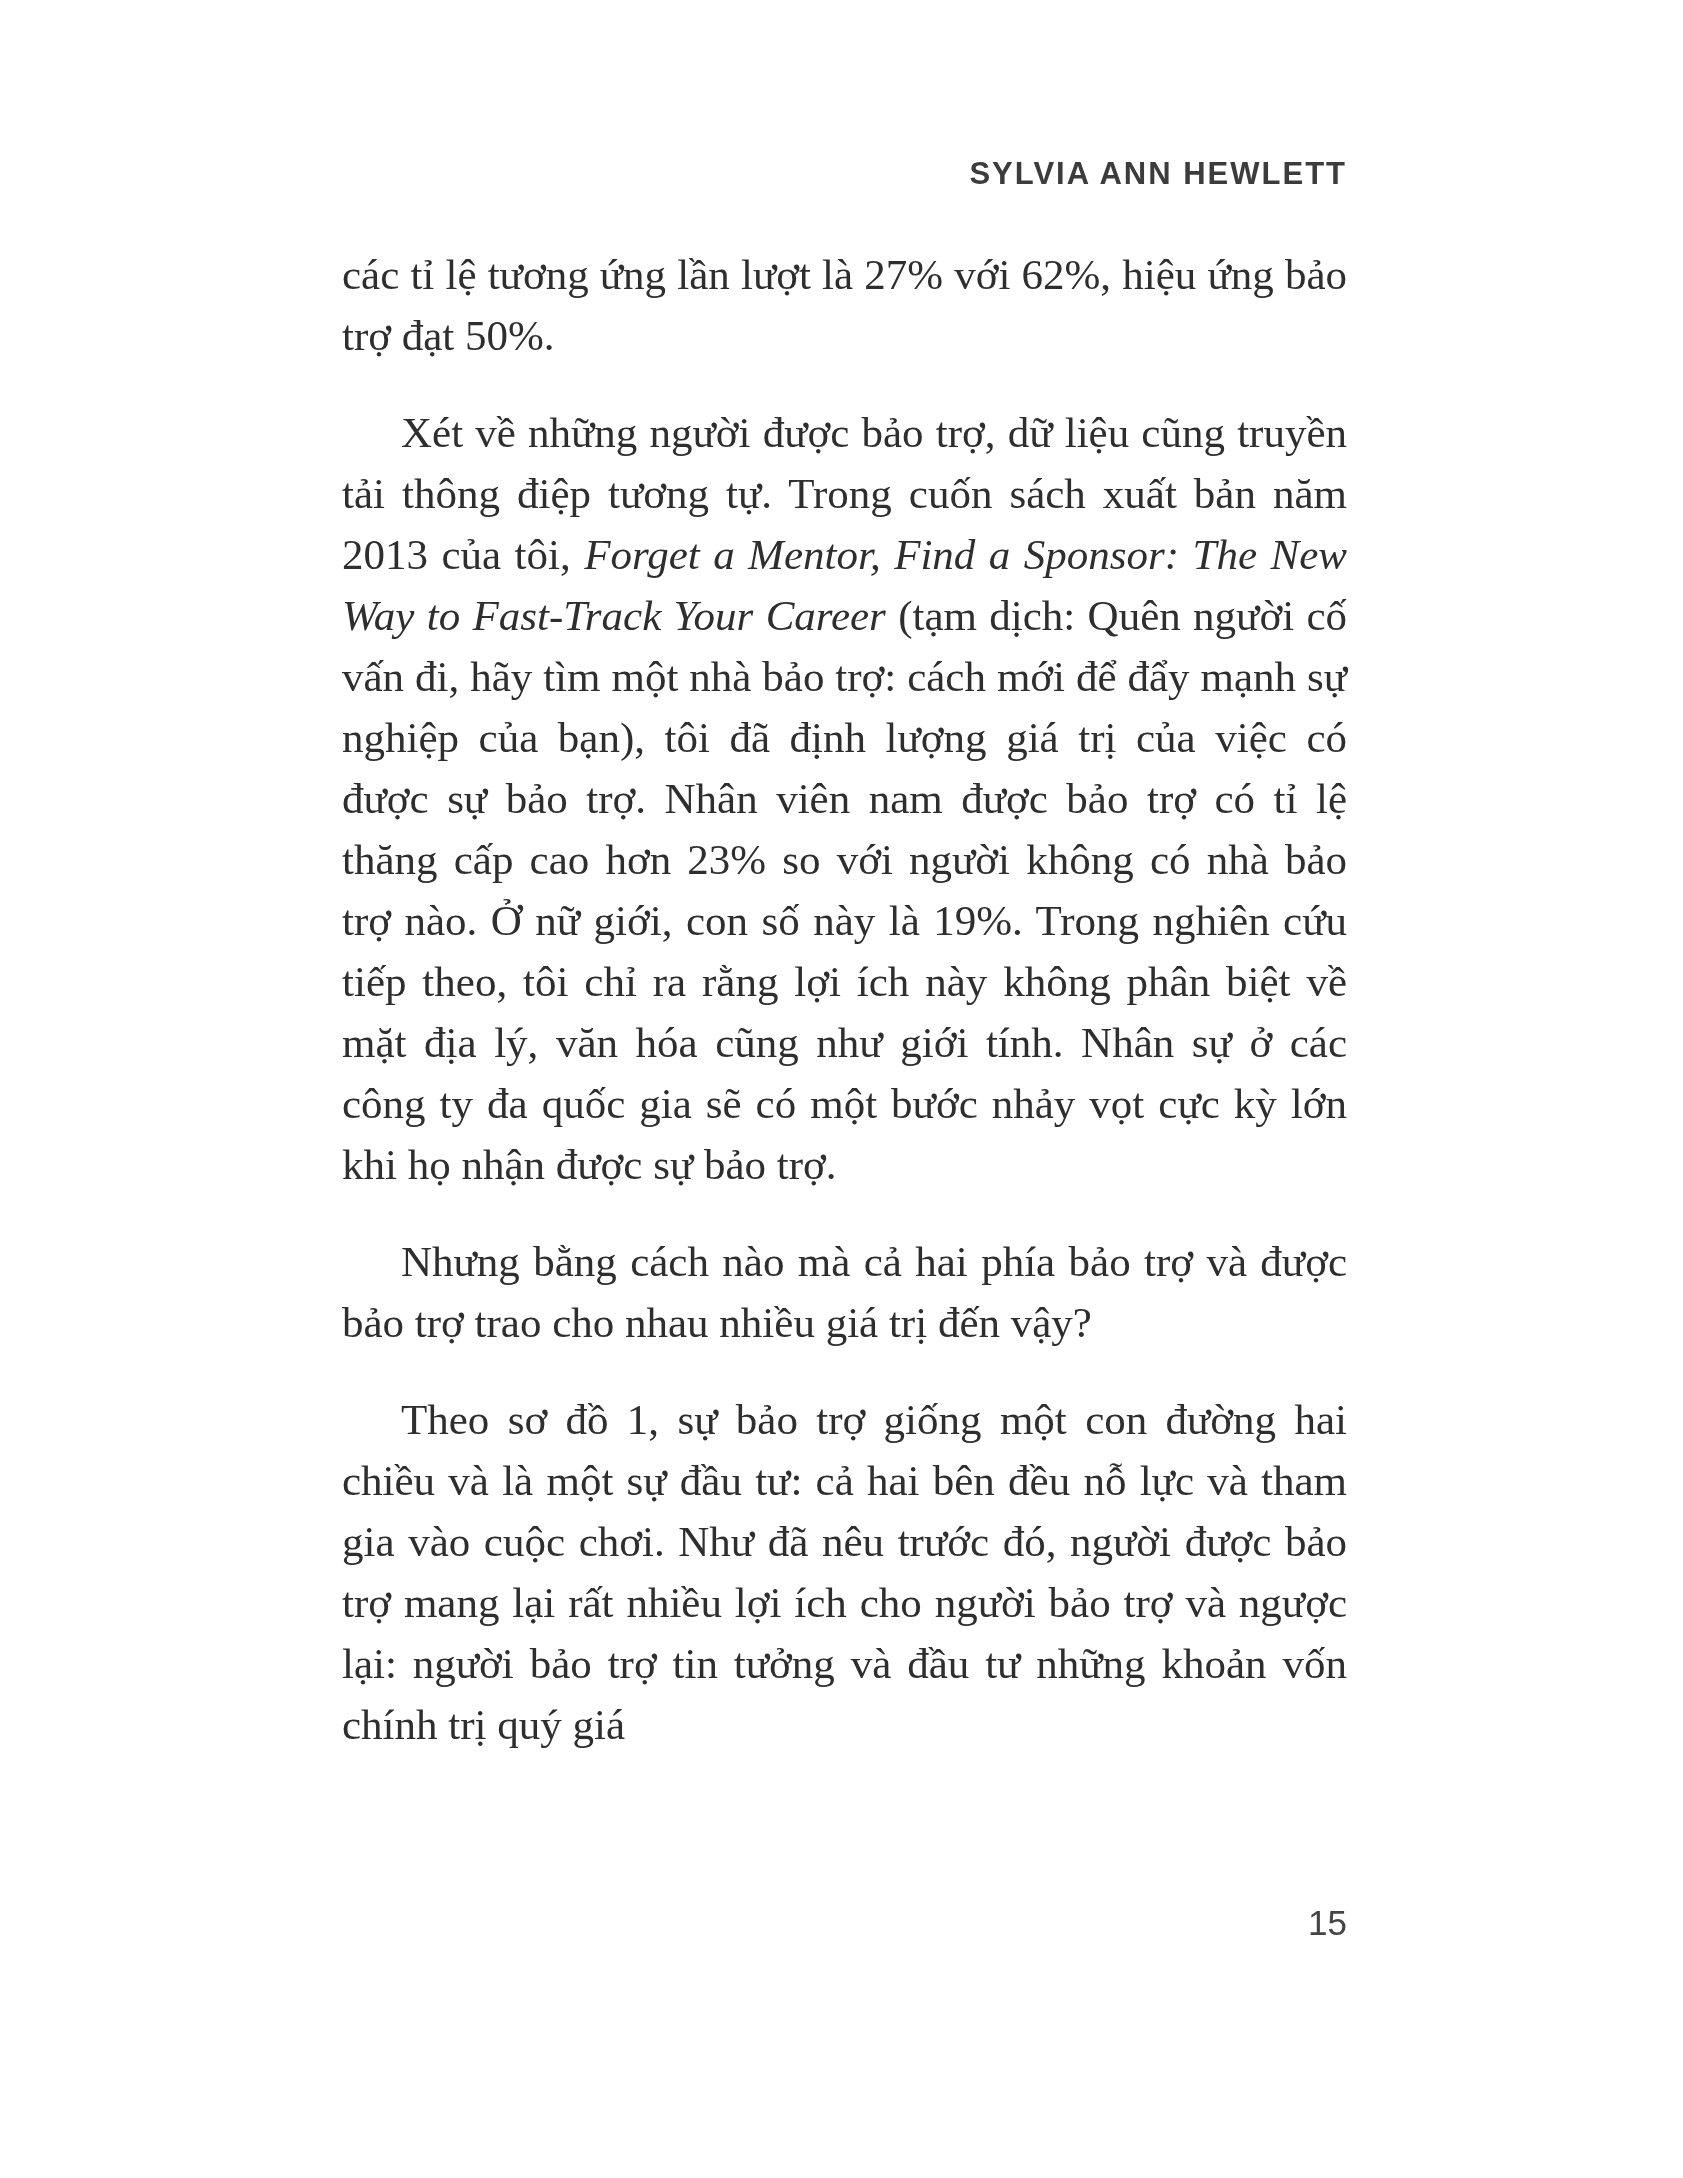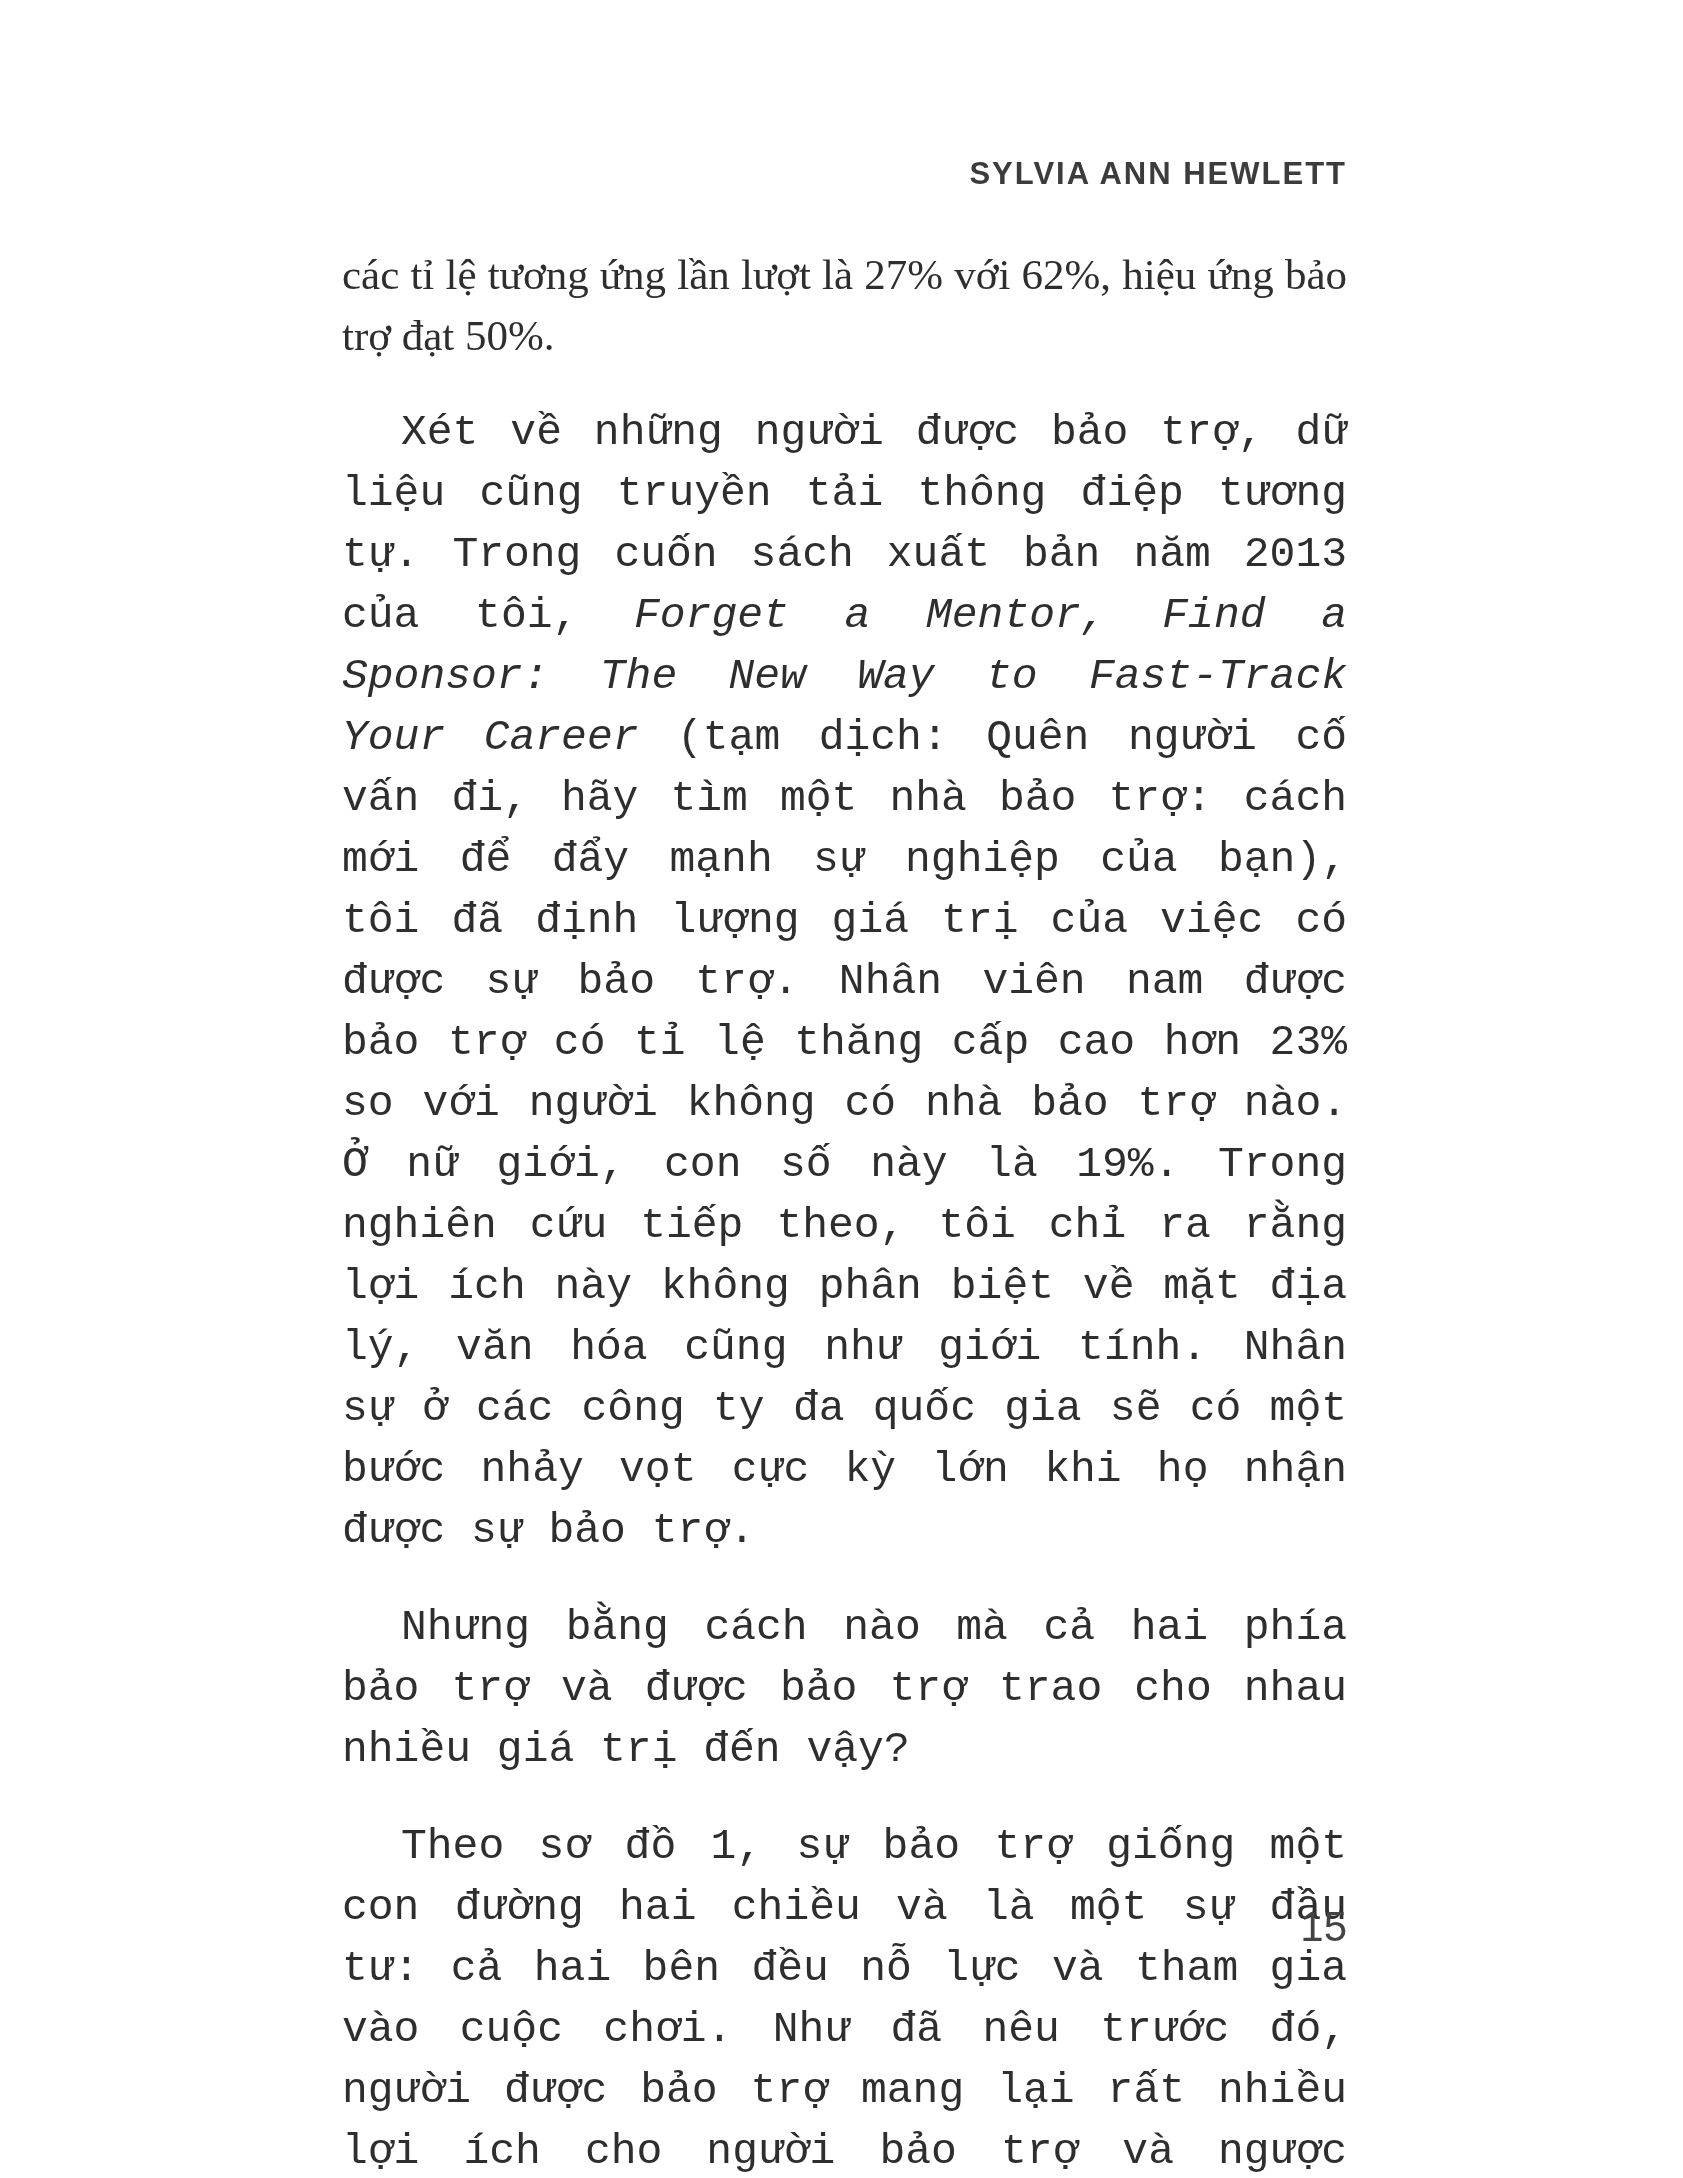--- a/index.html
+++ b/index.html
@@ -36,33 +36,32 @@
     line-height: 61px;
     color: #2e2e2e;
     text-align: justify;
   }
   .content p {
     margin: 0 0 36px 0;
     padding: 0;
   }
   .content p.indent {
     text-indent: 59px;
-    font-family: Liberation Mono, monospace;
   }
   .italic {
     font-style: italic;
   }
   .page-number {
     position: absolute;
     top: 1903px;
     left: 342px;
     width: 1005px;
     text-align: right;
     font-family: "Liberation Sans", sans-serif;
-    font-size: 42px;
+    font-size: 35px;
     color: #444444;
   }
 </style>
 </head>
 <body>
 
 <div class="page">
   <div class="running-header">SYLVIA ANN HEWLETT</div>
 
   <div class="content">

